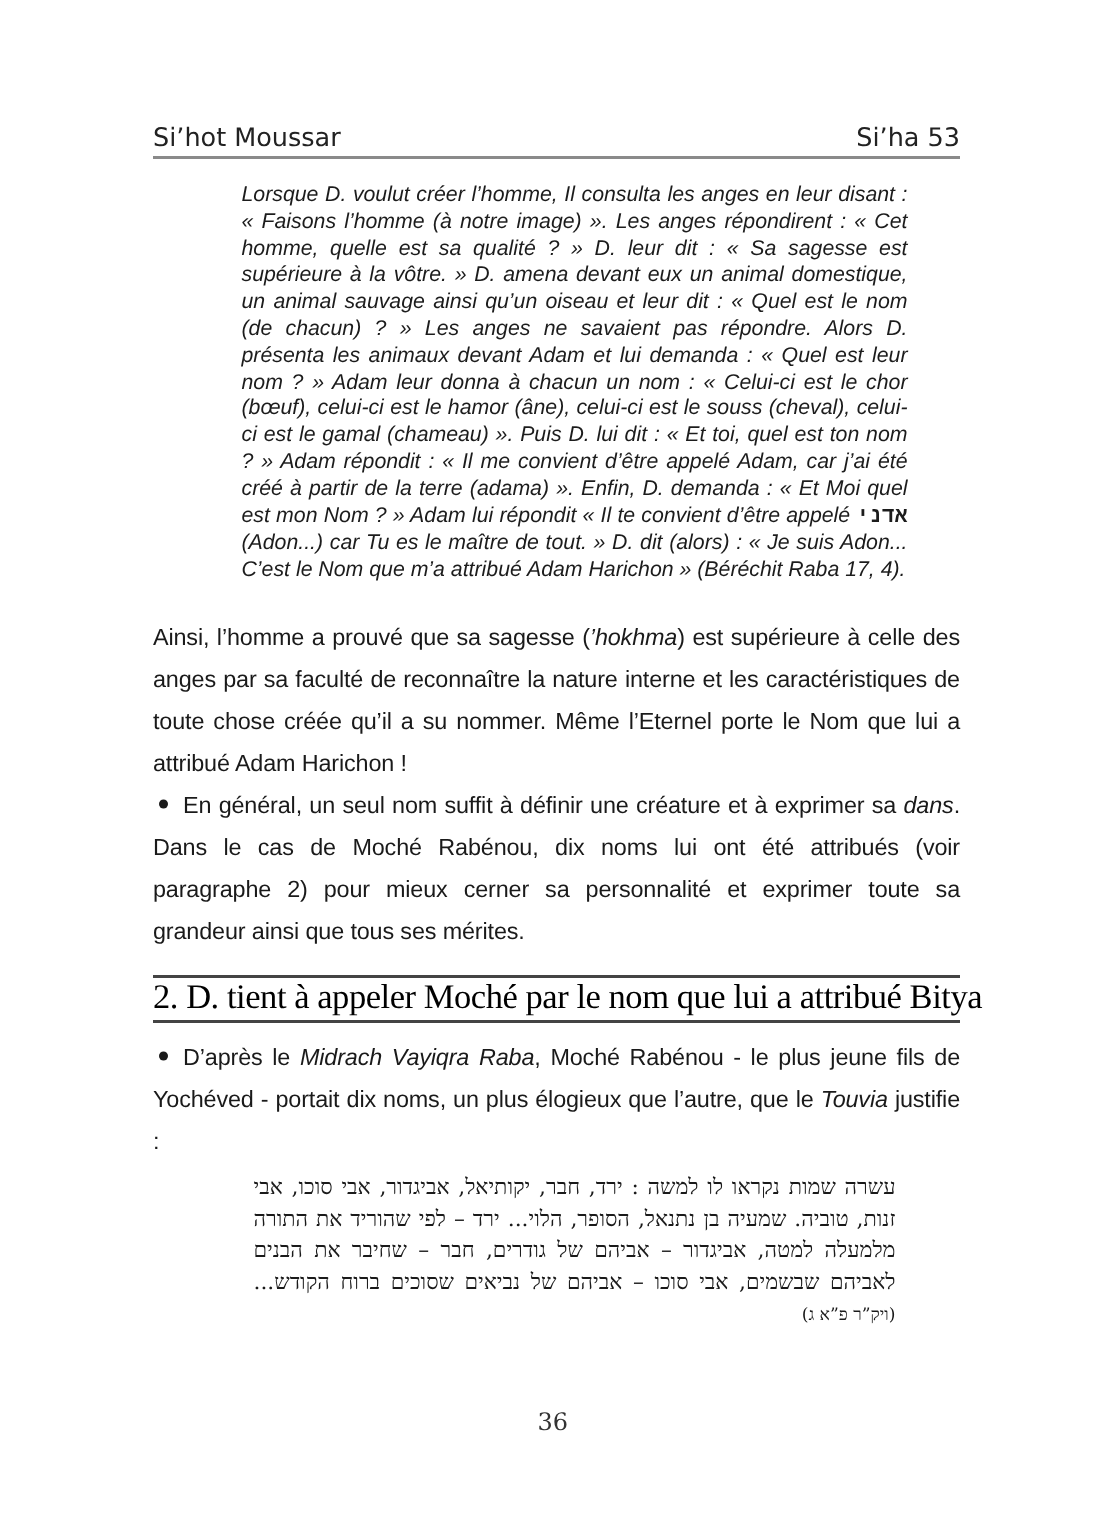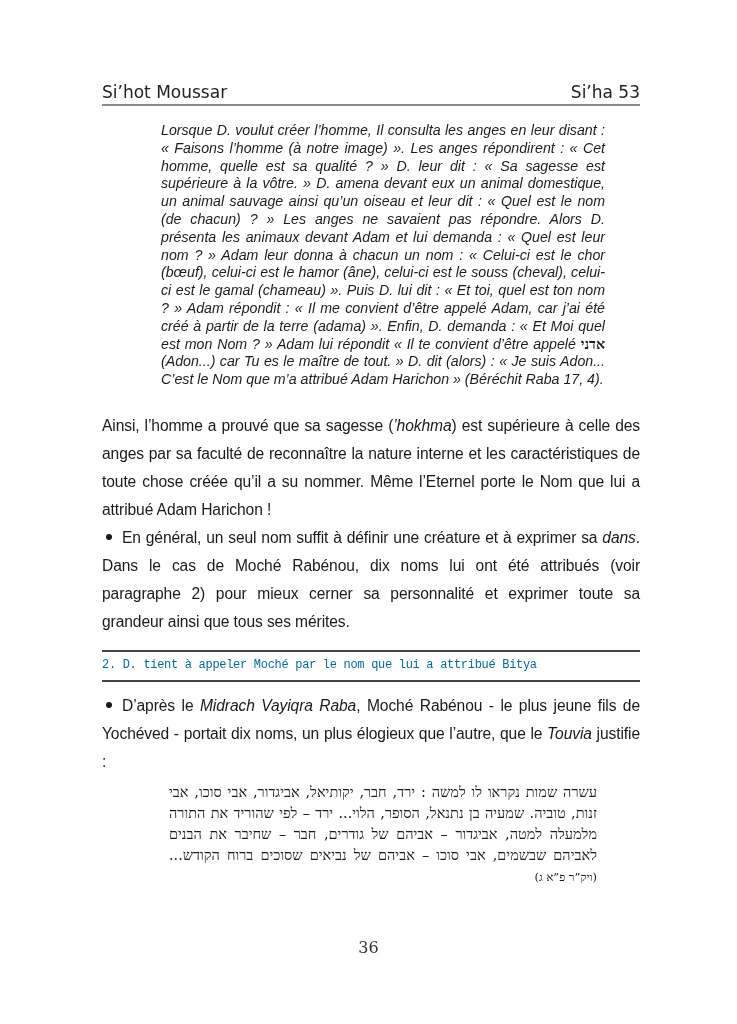--- a/index.html
+++ b/index.html
@@ -6,29 +6,29 @@
   body { width: 737px; height: 1024px; position: relative; overflow: hidden; color: #1a1a1a; font-family: "DejaVu Sans", sans-serif; }
   .page { position: absolute; left: 0; top: 0; width: 696px; height: 1024px; }
 
   .running-header { position: absolute; left: 102px; top: 82px; width: 538px; height: 22px; font-size: 17px; line-height: 20px; color: #222; }
   .running-header .left { position: absolute; left: 0; top: 0; }
   .running-header .right { position: absolute; right: 0; top: 0; text-align: right; }
   .header-rule { position: absolute; left: 102px; top: 104px; width: 538px; height: 2px; background: #8a8a8a; }
 
   .quote { position: absolute; left: 161px; width: 444px; font-family: "Liberation Sans", sans-serif; font-style: italic; font-size: 14.2px; line-height: 17.8px; text-align: justify; color: #1c1c1c; }
   .quote p { margin: 0; }
-  .quote .heb { font-family: Liberation Serif, serif; font-style: normal; font-weight: bold; }
+  .quote .heb { font-family: Liberation Mono, monospace; font-style: normal; font-weight: bold; }
 
   .body-text { position: absolute; left: 102px; width: 538px; font-family: Liberation Sans, sans-serif; font-size: 15.6px; line-height: 28px; text-align: justify; color: #1a1a1a; letter-spacing: -0.1px; }
   .body-text p { margin: 0; }
   .body-text em { font-style: italic; }
   .bullet { display: inline-block; width: 6px; height: 6px; border-radius: 50%; background: #1a1a1a; vertical-align: middle; margin: 0 10px 3px 4px; }
 
   .section-rule { position: absolute; left: 102px; width: 538px; height: 2px; background: #444; }
-  .section-title { position: absolute; left: 102px; top: 653px; width: 538px; font-family: Liberation Mono, monospace; font-size: 12px; line-height: 24px; color: #0369a1; white-space: nowrap; letter-spacing: -0.3px; }
+  .section-title { position: absolute; left: 102px; top: 653px; width: 538px; font-family: Liberation Serif, serif; font-size: 23px; line-height: 24px; color: #000000; white-space: nowrap; letter-spacing: -0.3px; }
 
   .hebrew-block { position: absolute; left: 161px; top: 774px; width: 444px; font-family: "DejaVu Serif", serif; font-size: 14.5px; line-height: 21px; direction: rtl; text-align: justify; color: #1a1a1a; }
   .hebrew-block p { margin: 8px; }
   .hebrew-block .ref { font-size: 11.5px; }
 
   .page-number { position: absolute; left: 0; width: 737px; top: 938px; text-align: center; font-family: "DejaVu Serif", serif; font-size: 16px; color: #333; }
 </style>
 </head>
 <body>
 

